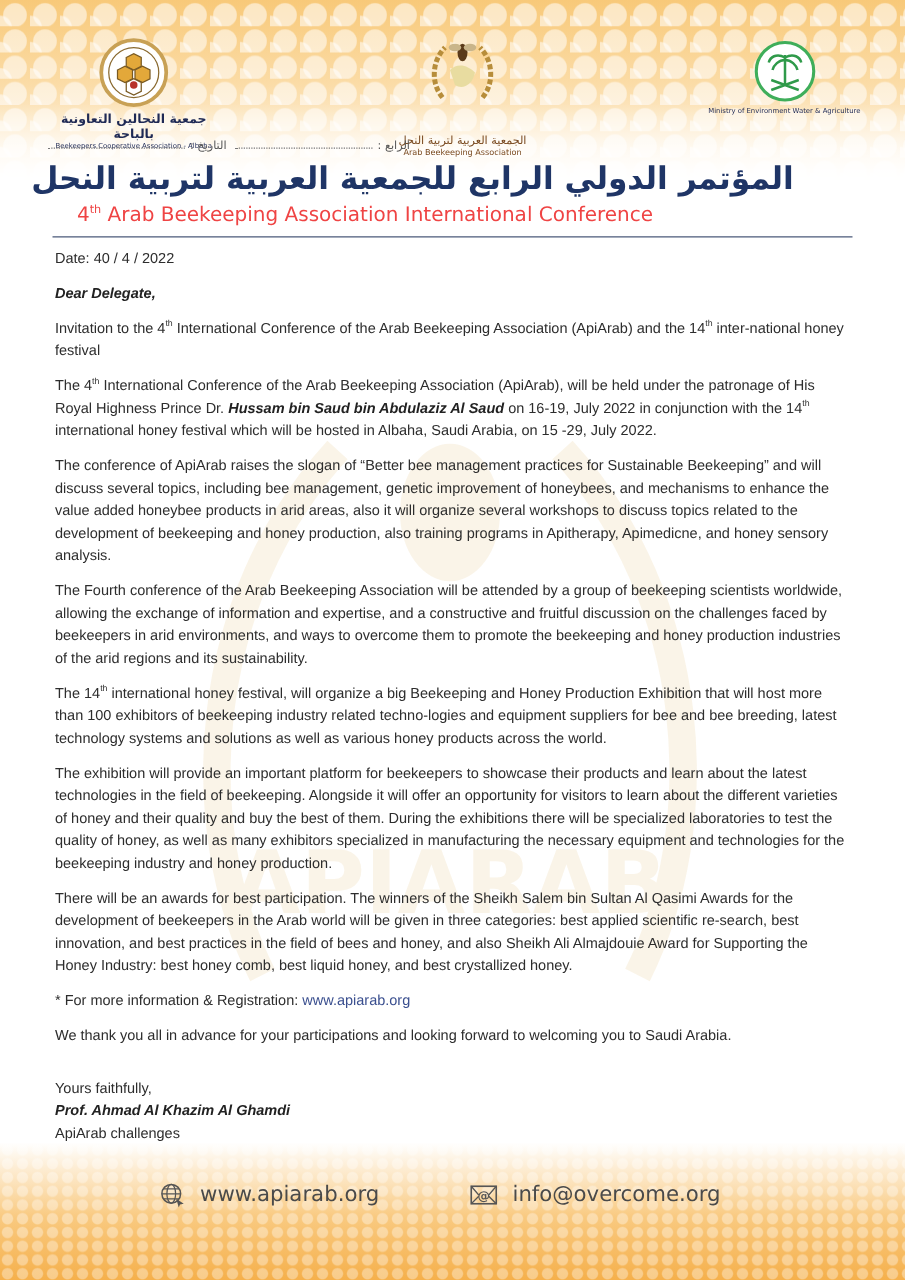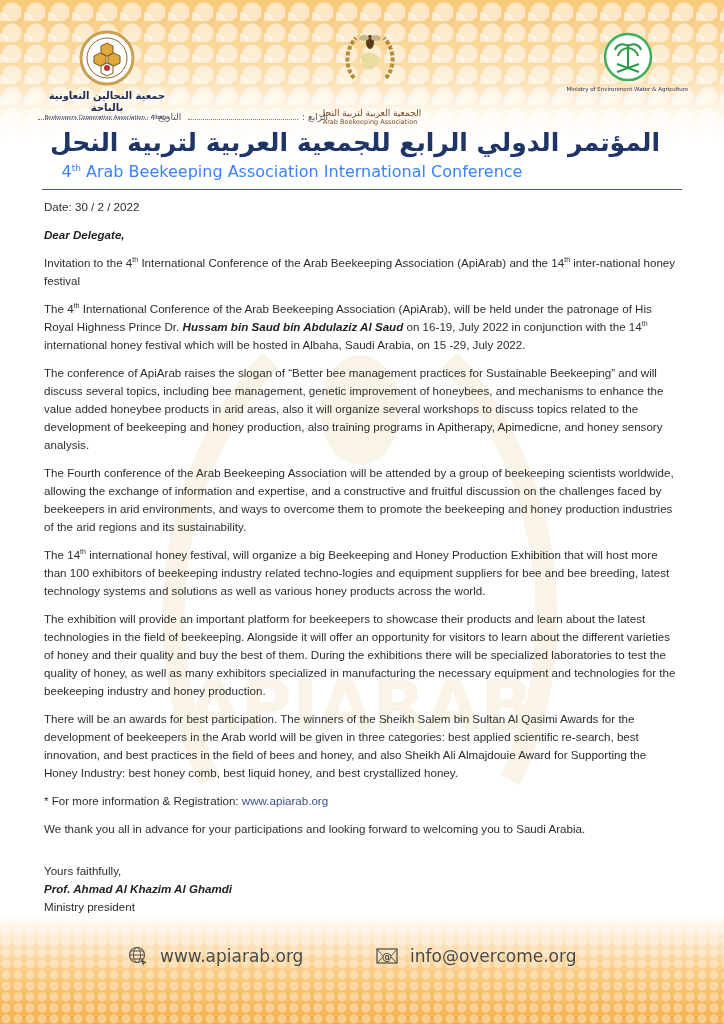--- a/index.html
+++ b/index.html
@@ -36,26 +36,26 @@
   .logo-right { left: 555px; top: 32px; width: 145px; }
   .logo-center .lbl-ar { color: #7a4a20; font-weight: normal; font-size: 9px; margin-top: 15px; }
   .logo-center .lbl-en { color: #7a4a20; font-size: 6.5px; }
   .logo-right .lbl-ar { font-size: 12px; }
   .ref-line {
     position: absolute; top: 112px; left: 18px; width: 310px; font-size: 9px; color: #555;
     direction: rtl; white-space: nowrap;
   }
   .ref-line .dots { display: inline-block; width: 110px; border-bottom: 1px dotted #777; margin: 0 4px; }
   .title-ar {
-    position: absolute; top: 128px; left: 0; width: 660px; 
+    position: absolute; top: 128px; left: 0; width: 660px; text-align: center;
     font-size: 25px; font-weight: bold; color: #1f3566; direction: rtl;
   }
   .title-en {
     position: absolute; top: 162px; left: 0; width: 584px; text-align: center;
-    font-size: 16px; color: #3b82f6;
+    font-size: 16px; color: #ef4444;
   }
   .title-en sup { font-size: 9px; }
   .divider { position: absolute; left: 42px; top: 189px; width: 640px; height: 0; border-top: 1.5px solid #4b5a7a; }
   .content {
     position: absolute; left: 44px; top: 198px; width: 638px;
     font-family: "Liberation Sans", sans-serif; font-size: 11.6px; line-height: 18px; color: #2d2d2d;
   }
   .content p { margin: 0 0 10px 0; }
   .content sup { font-size: 7px; line-height: 0; }
   .content b { color: #222; font-style: italic; }
@@ -124,35 +124,35 @@
 <div class="ref-line">
   <span>الرابع :</span><span class="dots"></span>
   <span>التاريخ :</span><span class="dots"></span>
 </div>
 
 <div class="title-ar">المؤتمر الدولي الرابع للجمعية العربية لتربية النحل</div>
 <div class="title-en"><span>4</span><sup>th</sup><span> Arab Beekeeping Association International Conference</span></div>
 <div class="divider"></div>
 
 <div class="content">
-  <p>Date: 30 / 2 / 2022</p>
+  <p>Date: 40 / 4 / 2022</p>
   <p><b>Dear Delegate,</b></p>
   <p><span>Invitation to the 4</span><sup>th</sup><span> International Conference of the Arab Beekeeping Association (ApiArab) and the 14</span><sup>th</sup><span> inter-national honey festival</span></p>
   <p><span>The 4</span><sup>th</sup><span> International Conference of the Arab Beekeeping Association (ApiArab), will be held under the patronage of His Royal Highness Prince Dr. </span><b>Hussam bin Saud bin Abdulaziz Al Saud</b><span> on 16-19, July 2022 in conjunction with the 14</span><sup>th</sup><span> international honey festival which will be hosted in Albaha, Saudi Arabia, on 15 -29, July 2022.</span></p>
   <p>The conference of ApiArab raises the slogan of “Better bee management practices for Sustainable Beekeeping” and will discuss several topics, including bee management, genetic improvement of honeybees, and mechanisms to enhance the value added honeybee products in arid areas, also it will organize several workshops to discuss topics related to the development of beekeeping and honey production, also training programs in Apitherapy, Apimedicne, and honey sensory analysis.</p>
   <p>The Fourth conference of the Arab Beekeeping Association will be attended by a group of beekeeping scientists worldwide, allowing the exchange of information and expertise, and a constructive and fruitful discussion on the challenges faced by beekeepers in arid environments, and ways to overcome them to promote the beekeeping and honey production industries of the arid regions and its sustainability.</p>
   <p><span>The 14</span><sup>th</sup><span> international honey festival, will organize a big Beekeeping and Honey Production Exhibition that will host more than 100 exhibitors of beekeeping industry related techno-logies and equipment suppliers for bee and bee breeding, latest technology systems and solutions as well as various honey products across the world.</span></p>
   <p>The exhibition will provide an important platform for beekeepers to showcase their products and learn about the latest technologies in the field of beekeeping. Alongside it will offer an opportunity for visitors to learn about the different varieties of honey and their quality and buy the best of them. During the exhibitions there will be specialized laboratories to test the quality of honey, as well as many exhibitors specialized in manufacturing the necessary equipment and technologies for the beekeeping industry and honey production.</p>
   <p>There will be an awards for best participation. The winners of the Sheikh Salem bin Sultan Al Qasimi Awards for the development of beekeepers in the Arab world will be given in three categories: best applied scientific re-search, best innovation, and best practices in the field of bees and honey, and also Sheikh Ali Almajdouie Award for Supporting the Honey Industry: best honey comb, best liquid honey, and best crystallized honey.</p>
   <p><span>* For more information &amp; Registration: </span><span class="link">www.apiarab.org</span></p>
   <p>We thank you all in advance for your participations and looking forward to welcoming you to Saudi Arabia.</p>
   <div class="sig">
     <div>Yours faithfully,</div>
     <div><b>Prof. Ahmad Al Khazim Al Ghamdi</b></div>
-    <div>Ministry president</div>
+    <div>ApiArab challenges</div>
   </div>
 </div>
 
 <div class="footer">
   <div class="item web">
     <svg width="20" height="20" viewBox="0 0 20 20">
       <circle cx="9" cy="9" r="7.5" fill="none" stroke="#555" stroke-width="1.2"></circle>
       <ellipse cx="9" cy="9" rx="3.5" ry="7.5" fill="none" stroke="#555" stroke-width="1"></ellipse>
       <path d="M1.5 9 H16.5 M3 5 H15 M3 13 H15" stroke="#555" stroke-width="1"></path>
       <path d="M13 13 L19 17 L16 17.5 L15 20 Z" fill="#555"></path>

